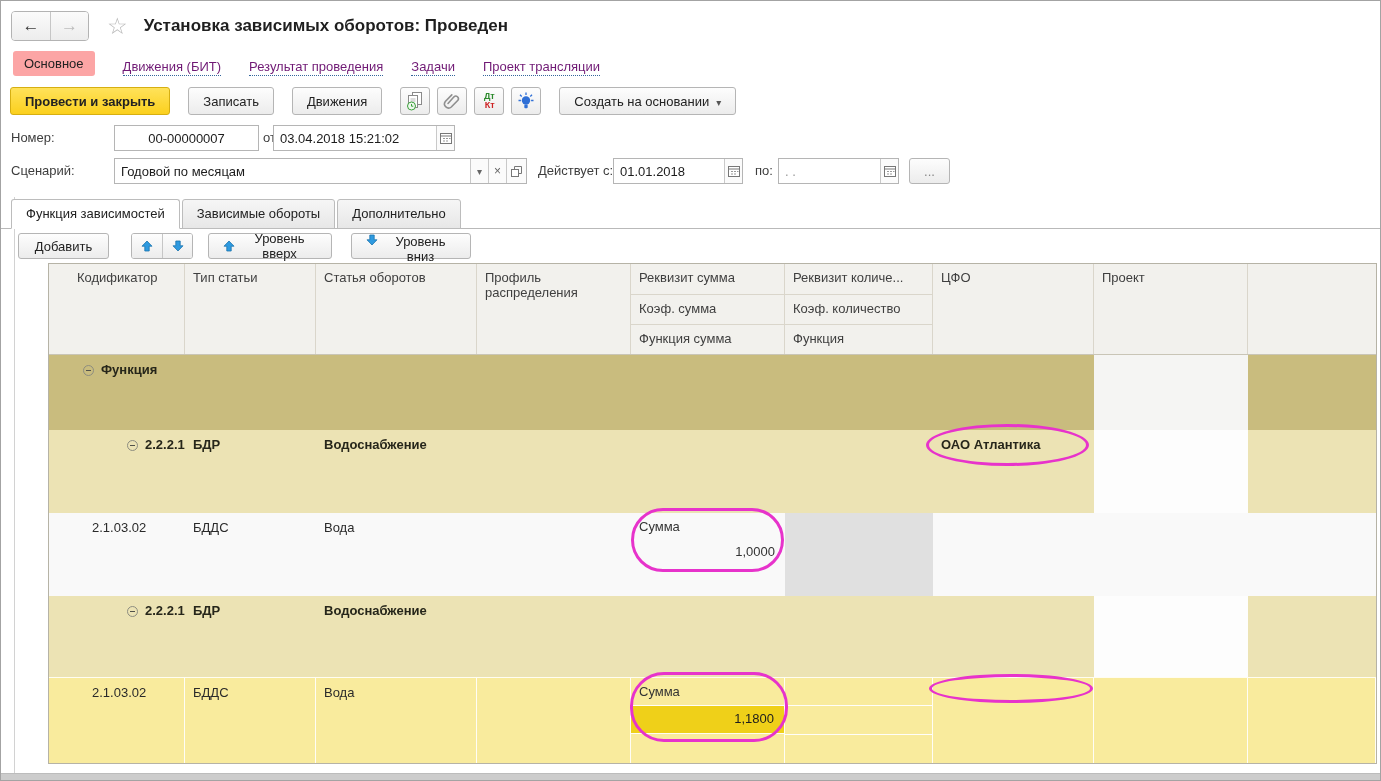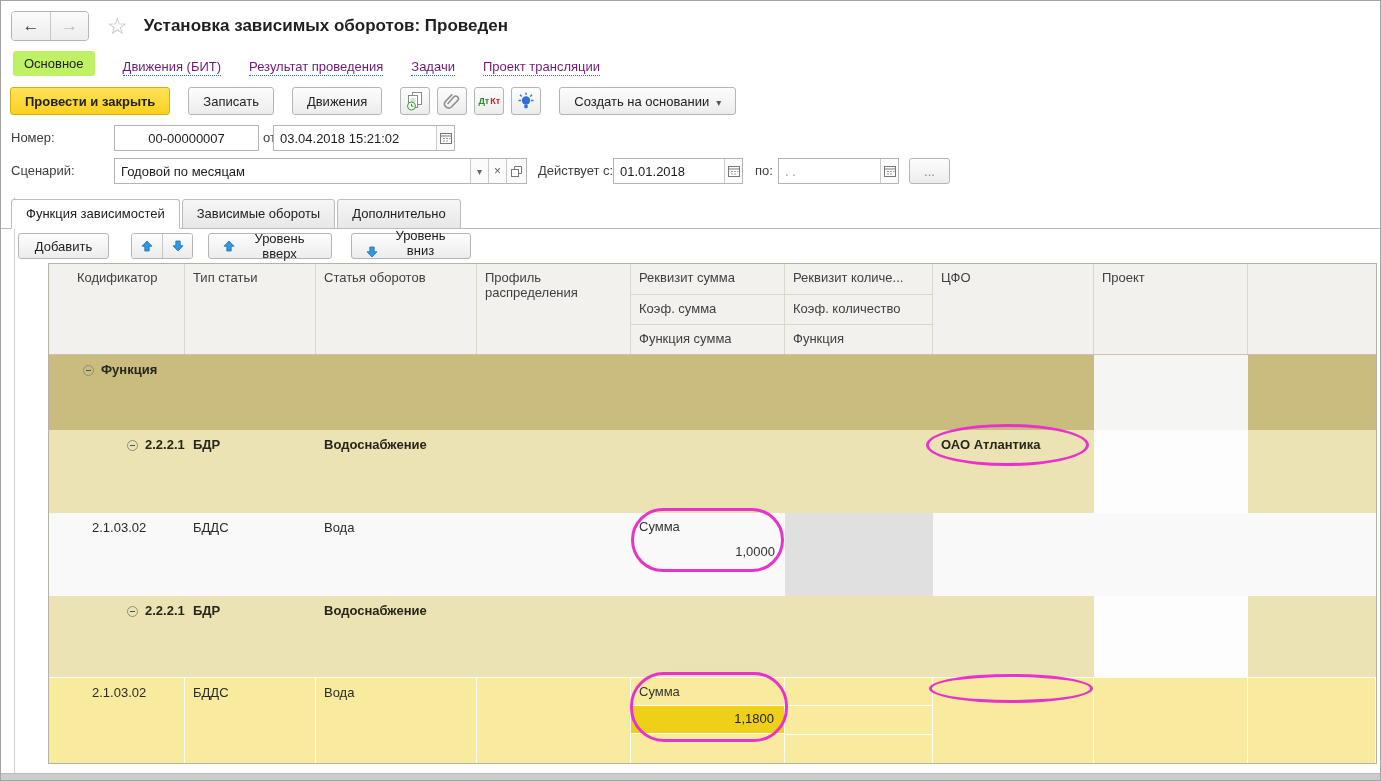--- a/index.html
+++ b/index.html
@@ -11,30 +11,30 @@
   .navgroup { display:flex; border:1px solid #b3b3b3; border-radius:4px; overflow:hidden; background:#f6f6f6; }
   .navgroup .nbtn { width:38px; height:28px; border:none; background:linear-gradient(#fbfbfb,#ededed); font-size:17px; cursor:pointer; }
   .navgroup .nbtn + .nbtn { border-left:1px solid #c6c6c6; }
   .nbtn.back { color:#3c3c3c; }
   .nbtn.fwd  { color:#bcbcbc; }
   .fav-star { margin-left:18px; font-size:23px; color:#b9b9b9; cursor:pointer; }
   .doc-title { margin-left:16px; font-size:17px; font-weight:bold; color:#1f1f1f; }
 
   
   .navlinks { position:absolute; top:49px; left:12px; height:27px; display:flex; align-items:center; gap:28px; }
-  .nav-active { background:#bef264; border-radius:3px; padding:5px 11px; color:#222; }
+  .nav-active { background:#fca5a5; border-radius:3px; padding:5px 11px; color:#222; }
   .nav-link { color:#701a75; text-decoration:none; border-bottom:1px dotted #33659c; padding-bottom:1px; cursor:pointer;margin-top:8px; }
 
   
   .toolbar { position:absolute; top:86px; left:9px; display:flex; align-items:center; gap:7px; }
   .btn { height:28px; border:1px solid #b5b5b5; border-radius:3px; background:linear-gradient(#fdfdfd,#ececec); padding:0 14px; font-size:13px; color:#222; cursor:pointer; font-family:"Liberation Sans", sans-serif; }
   .btn-primary { background:linear-gradient(#ffe25a,#fbd01e); border:1px solid #d6af12; font-weight:bold; }
   .btn-icon { width:30px; padding:0; display:flex; align-items:center; justify-content:center; }
   .btn-group-space { width:4px; }
-  .dtkt { line-height:9px; font-size:9px; font-weight:bold; text-align:left; }
+  .dtkt { line-height:9px; font-size:9px; font-weight:bold; text-align:left;flex-direction:column; }
   .dtkt .dt { color:#2c8a2c; display:block; }
   .dtkt .kt { color:#cc2222; display:block; padding-left:1px; }
   .caret { font-size:10px; color:#555; margin-left:7px; }
 
   
   .frow { position:absolute; left:10px; right:10px; height:27px; }
   .frow .flabel { position:absolute; top:5px; color:#3d3d3d; }
   .inputbox { position:absolute; height:26px; border:1px solid #b5b5b5; background:#fff; display:flex; align-items:center; }
   .inputbox .ival { flex:1; padding:0 6px; color:#1c1c1c; white-space:nowrap; overflow:hidden; }
   .ival.center { text-align:center; }
@@ -50,21 +50,21 @@
   .tab.active { background:#fff; border-bottom:1px solid #fff; }
 
   
   .gridbar { position:absolute; top:232px; left:0; right:16px; height:28px; }
   .gridbar .btn { position:absolute; height:26px; }
   .gb-add { left:17px; width:91px; }
   .gb-pair { position:absolute; left:130px; display:flex; border:1px solid #b5b5b5; border-radius:3px; overflow:hidden; }
   .gb-pair .pbtn { width:30px; height:24px; background:linear-gradient(#fdfdfd,#ececec); border:none; display:flex; align-items:center; justify-content:center; cursor:pointer; }
   .gb-pair .pbtn + .pbtn { border-left:1px solid #c6c6c6; }
   .gb-up { left:207px; width:124px; display:inline-flex; align-items:center; gap:7px; }
-  .gb-down { left:350px; width:120px; display:inline-flex; align-items:flex-end; gap:7px; }
+  .gb-down { left:350px; width:120px; display:inline-flex; align-items:flex-start; gap:7px; }
 
   .leftrule { position:absolute; left:13px; top:196px; height:576px; width:1px; background:#d2d2d2; }
 
   
   .grid { position:absolute; top:262px; left:47px; width:1329px; border:1px solid #b6b3a6; }
   .gcols { display:grid; grid-template-columns:136px 131px 161px 154px 154px 148px 161px 154px 128px; }
   .ghead { grid-template-rows:31px 30px 29px; background:#f2f1ed; border-bottom:1px solid #c9c5b6; }
   .hcell { padding:6px 8px; color:#3f3f3f; border-right:1px solid #dad6cb; overflow:hidden; cursor:pointer; }
   .hcell.tall { grid-row:1 / 4; }
   .hsub { border-bottom:1px solid #dad6cb; }

